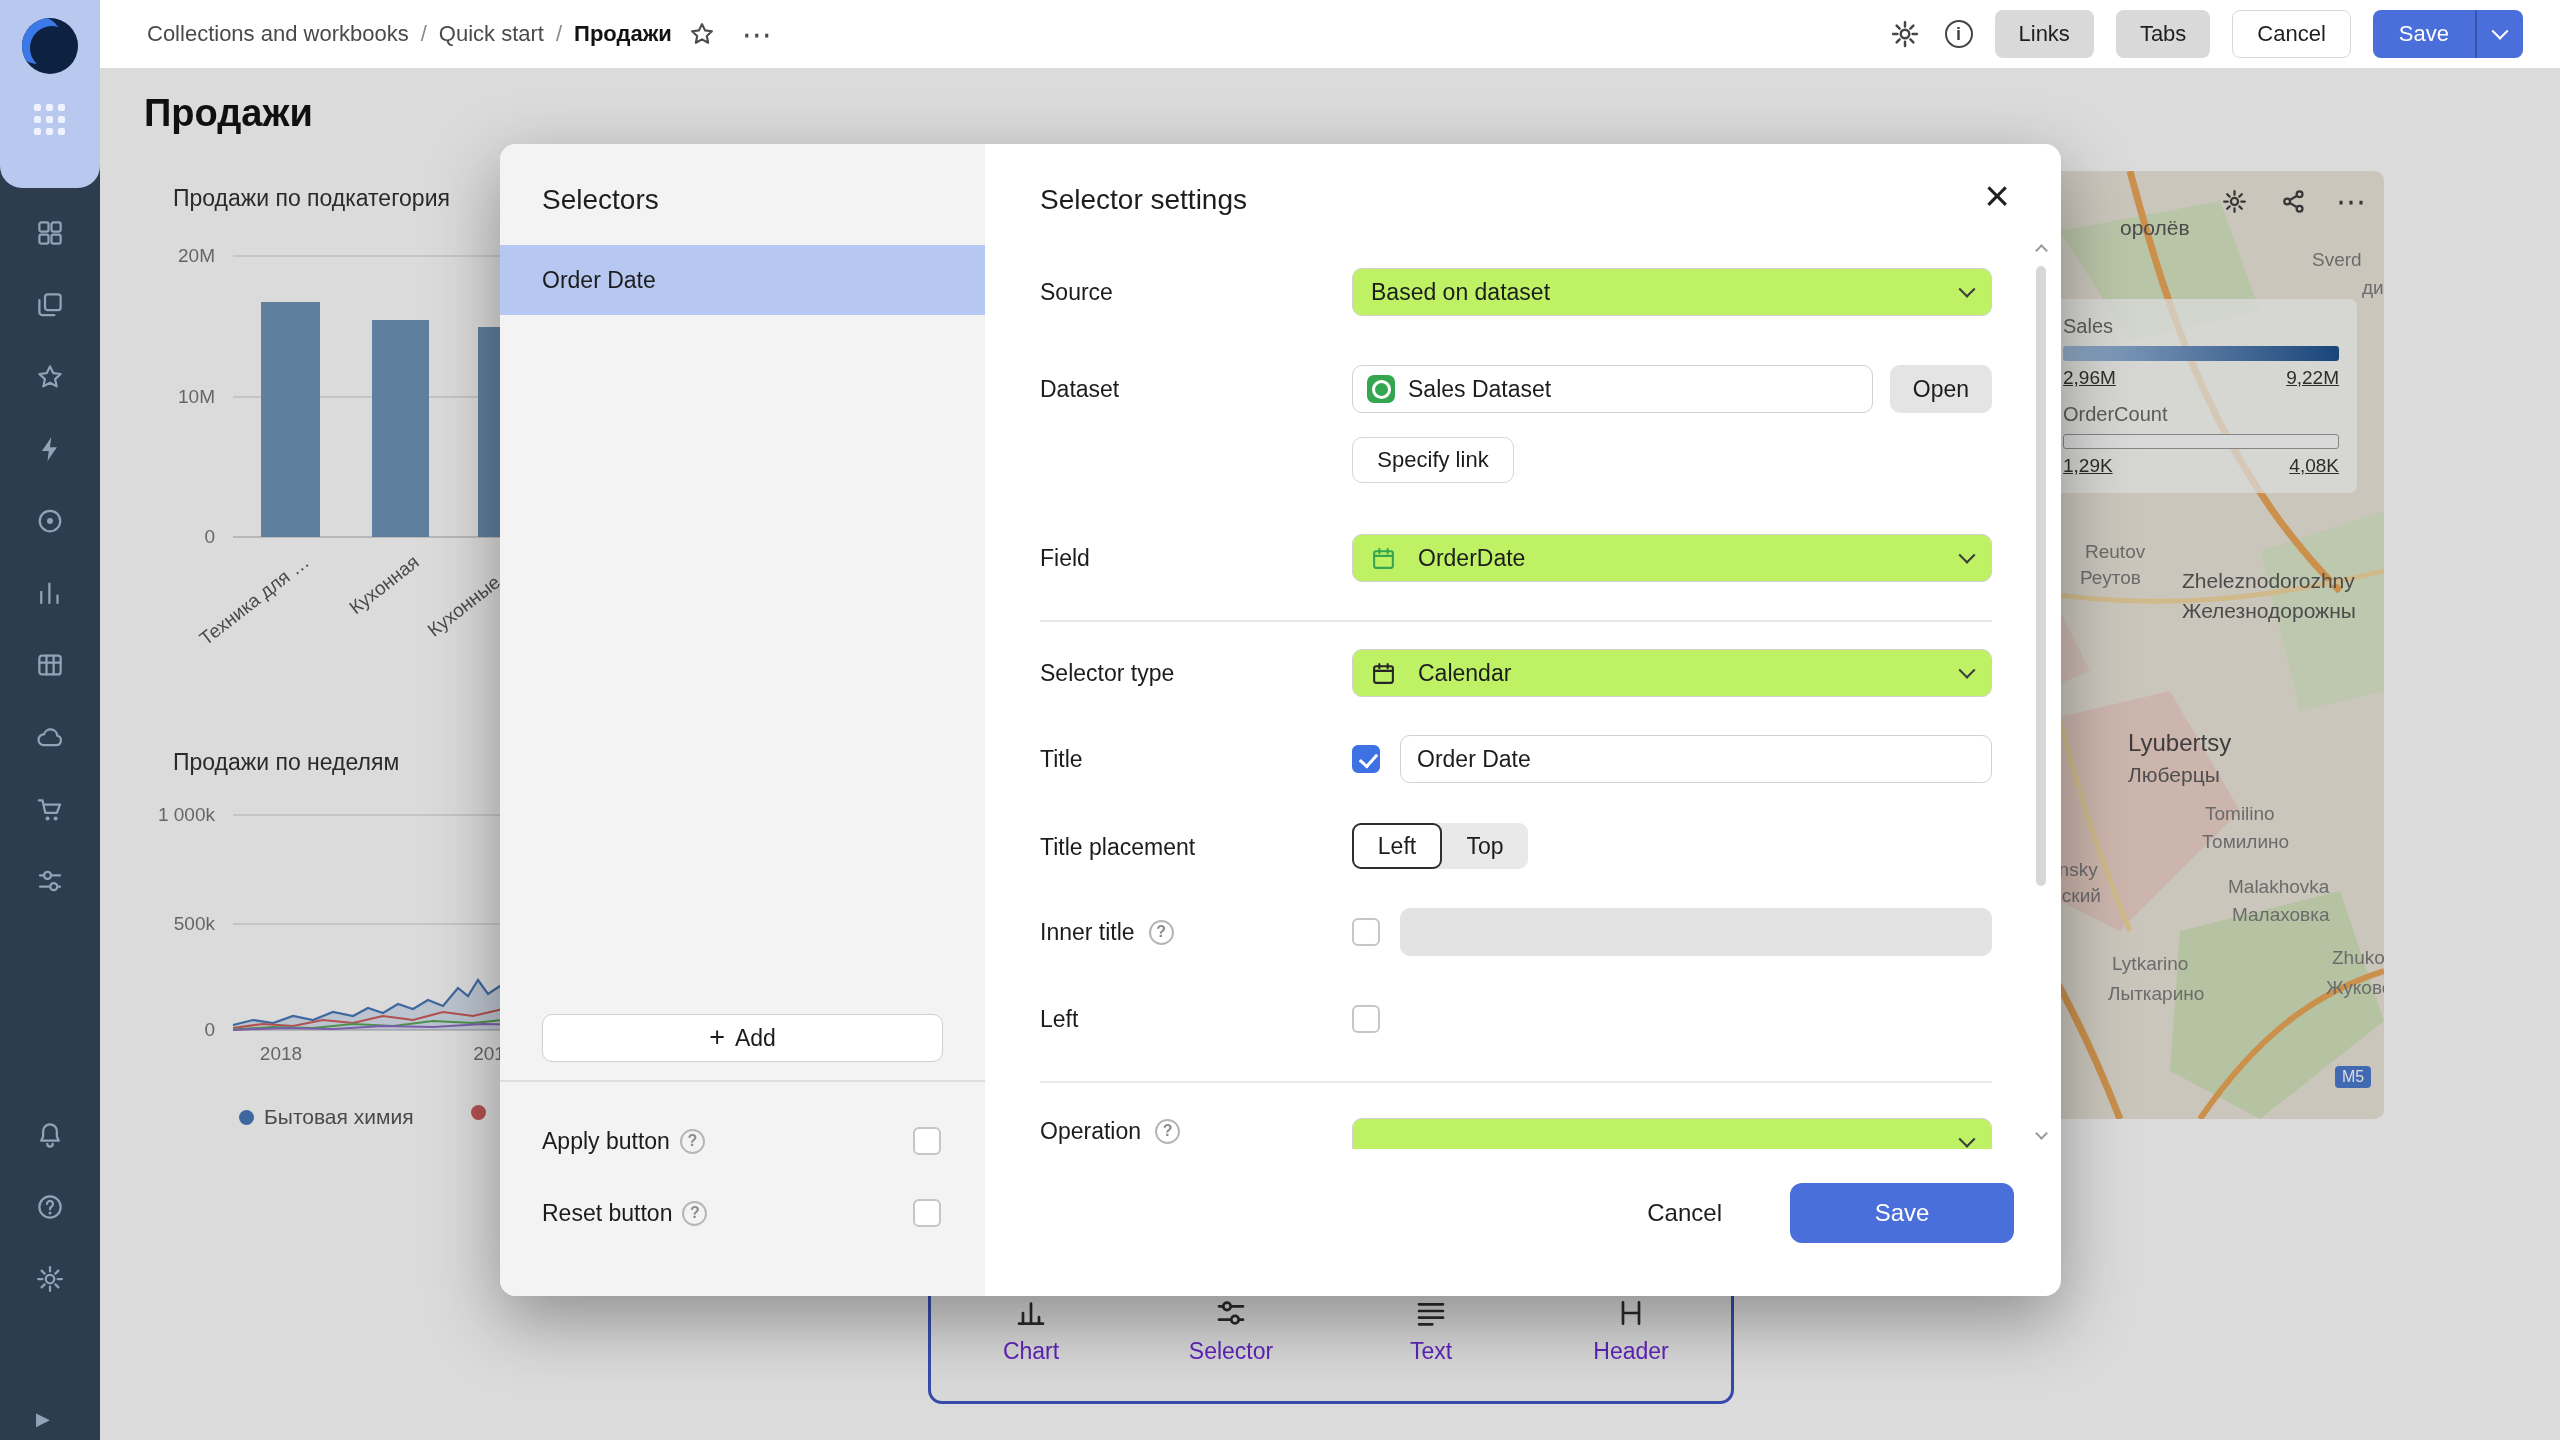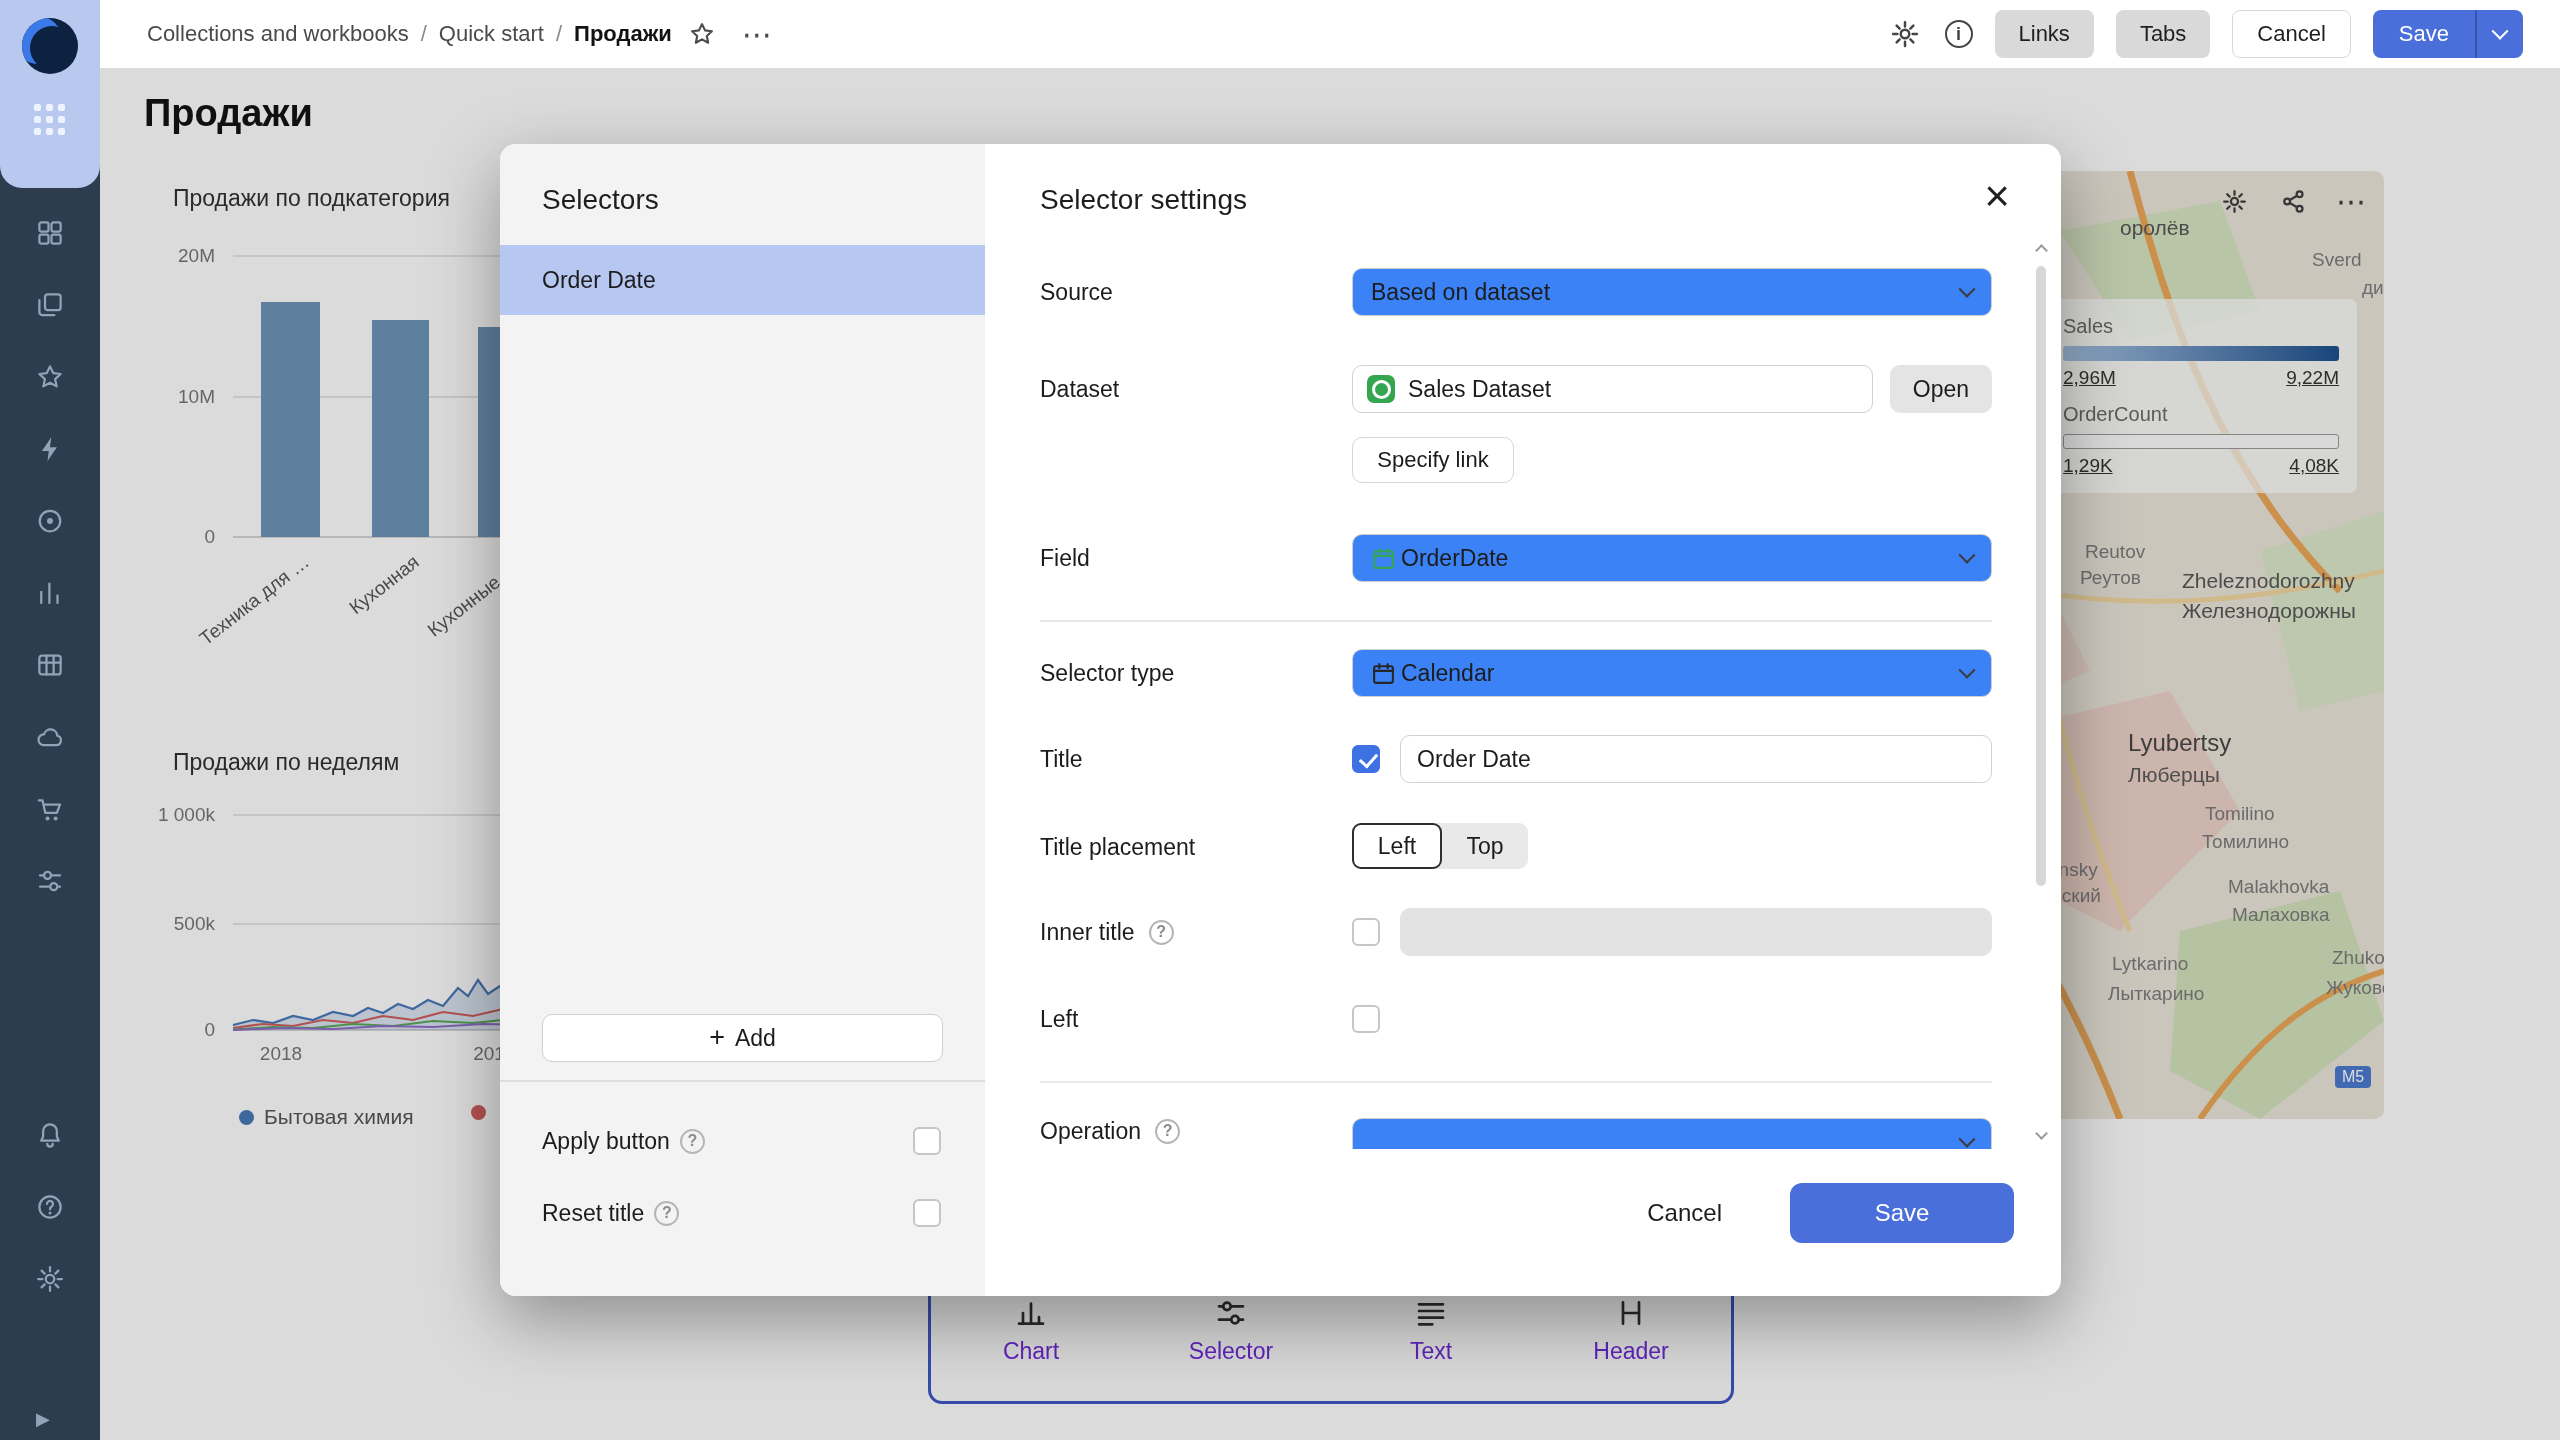--- a/index.html
+++ b/index.html
@@ -110,21 +110,21 @@
   .checkbox.checked::after { content:""; position:absolute; left:9px; top:3px; width:8px; height:14px; border:solid #fff; border-width:0 3px 3px 0; transform:rotate(42deg); }
 
   .modal-right { position:absolute; left:485px; top:0; right:0; bottom:0; }
   .settings-title { position:absolute; left:55px; top:40px; font-size:28px; font-weight:500; color:#1d1d1d; }
   .close-btn { position:absolute; top:30px; right:42px; width:44px; height:44px; display:flex; align-items:center; justify-content:center; cursor:pointer; color:#1f1f1f; }
   .close-btn::before { content:"\00D7"; font-size:44px; line-height:1; }
 
   .form-clip { position:absolute; left:0; top:0; right:0; height:1005px; overflow:hidden; }
   
   .form-label { position:absolute; left:55px; height:48px; display:flex; align-items:center; gap:4px; font-size:23px; color:#1c1c1c; white-space:nowrap; }
-  .select { position:absolute; height:48px; background:#3b82f6; border:1.5px solid #d0d0d0; border-radius:10px; display:flex; align-items:center; padding:0 18px; font-size:23px; color:#1c1c1c; gap:5px; cursor:pointer; }
+  .select { position:absolute; height:48px; background:#bef264; border:1.5px solid #d0d0d0; border-radius:10px; display:flex; align-items:center; padding:0 18px; font-size:23px; color:#1c1c1c; gap:22px; cursor:pointer; }
   .select .chev { margin-left:auto; }
   .cal-icon { width:25px; height:25px; flex:none; display:flex; }
   .cal-icon svg { width:25px; height:25px; fill:none; stroke:#262626; stroke-width:2; stroke-linecap:round; }
   .cal-icon.green svg { stroke:#35a650; }
   .ds-field { position:absolute; left:367px; width:521px; height:48px; background:#fff; border:1.5px solid #d0d0d0; border-radius:10px; display:flex; align-items:center; padding:0 14px; gap:13px; font-size:23px; color:#1c1c1c; cursor:pointer; }
   .ds-icon { width:28px; height:28px; border-radius:7px; background:#35a650; display:flex; align-items:center; justify-content:center; flex:none; }
   .ds-icon::before { content:""; width:13px; height:13px; border:3px solid #fff; border-radius:50%; }
   .open-btn { position:absolute; left:905px; width:102px; height:48px; background:#e4e4e4; border-radius:10px; display:flex; align-items:center; justify-content:center; font-size:23px; color:#1c1c1c; cursor:pointer; }
   .specify-btn { position:absolute; left:367px; top:293px; width:162px; height:46px; background:#fff; border:1.5px solid #d6d6d6; border-radius:10px; display:flex; align-items:center; justify-content:center; font-size:22px; color:#1c1c1c; cursor:pointer; }
   .form-divider { position:absolute; left:55px; width:952px; height:2px; background:#e8e8e8; }
@@ -434,21 +434,21 @@
         <span class="plus"></span>
         <span>Add</span>
       </div>
       <div class="left-divider"></div>
       <div class="opt-row" style="top:973px">
         <span class="opt-label">Apply button</span>
         <span class="q-icon"></span>
         <span class="checkbox"></span>
       </div>
       <div class="opt-row" style="top:1045px">
-        <span class="opt-label">Reset title</span>
+        <span class="opt-label">Reset button</span>
         <span class="q-icon"></span>
         <span class="checkbox"></span>
       </div>
     </div>
 
     <div class="modal-right">
       <div class="settings-title">Selector settings</div>
       <div class="close-btn"></div>
 
       <div class="form-clip">

